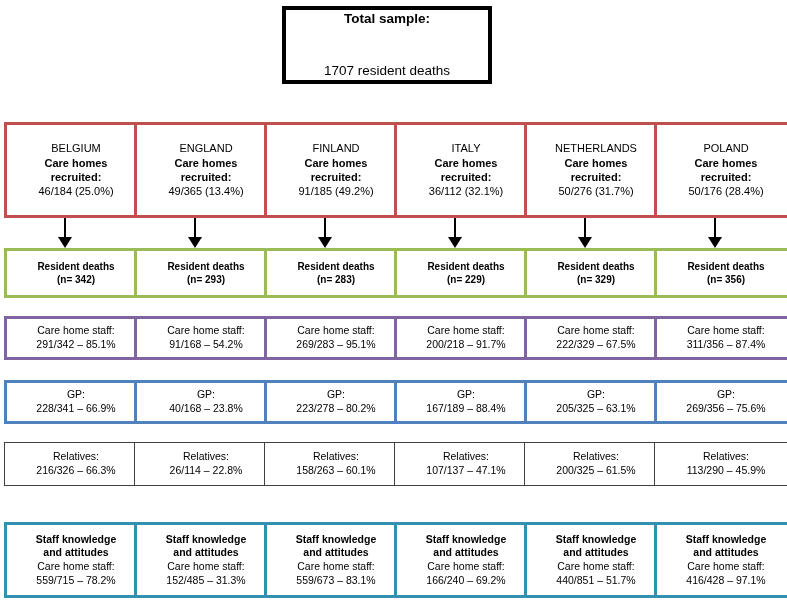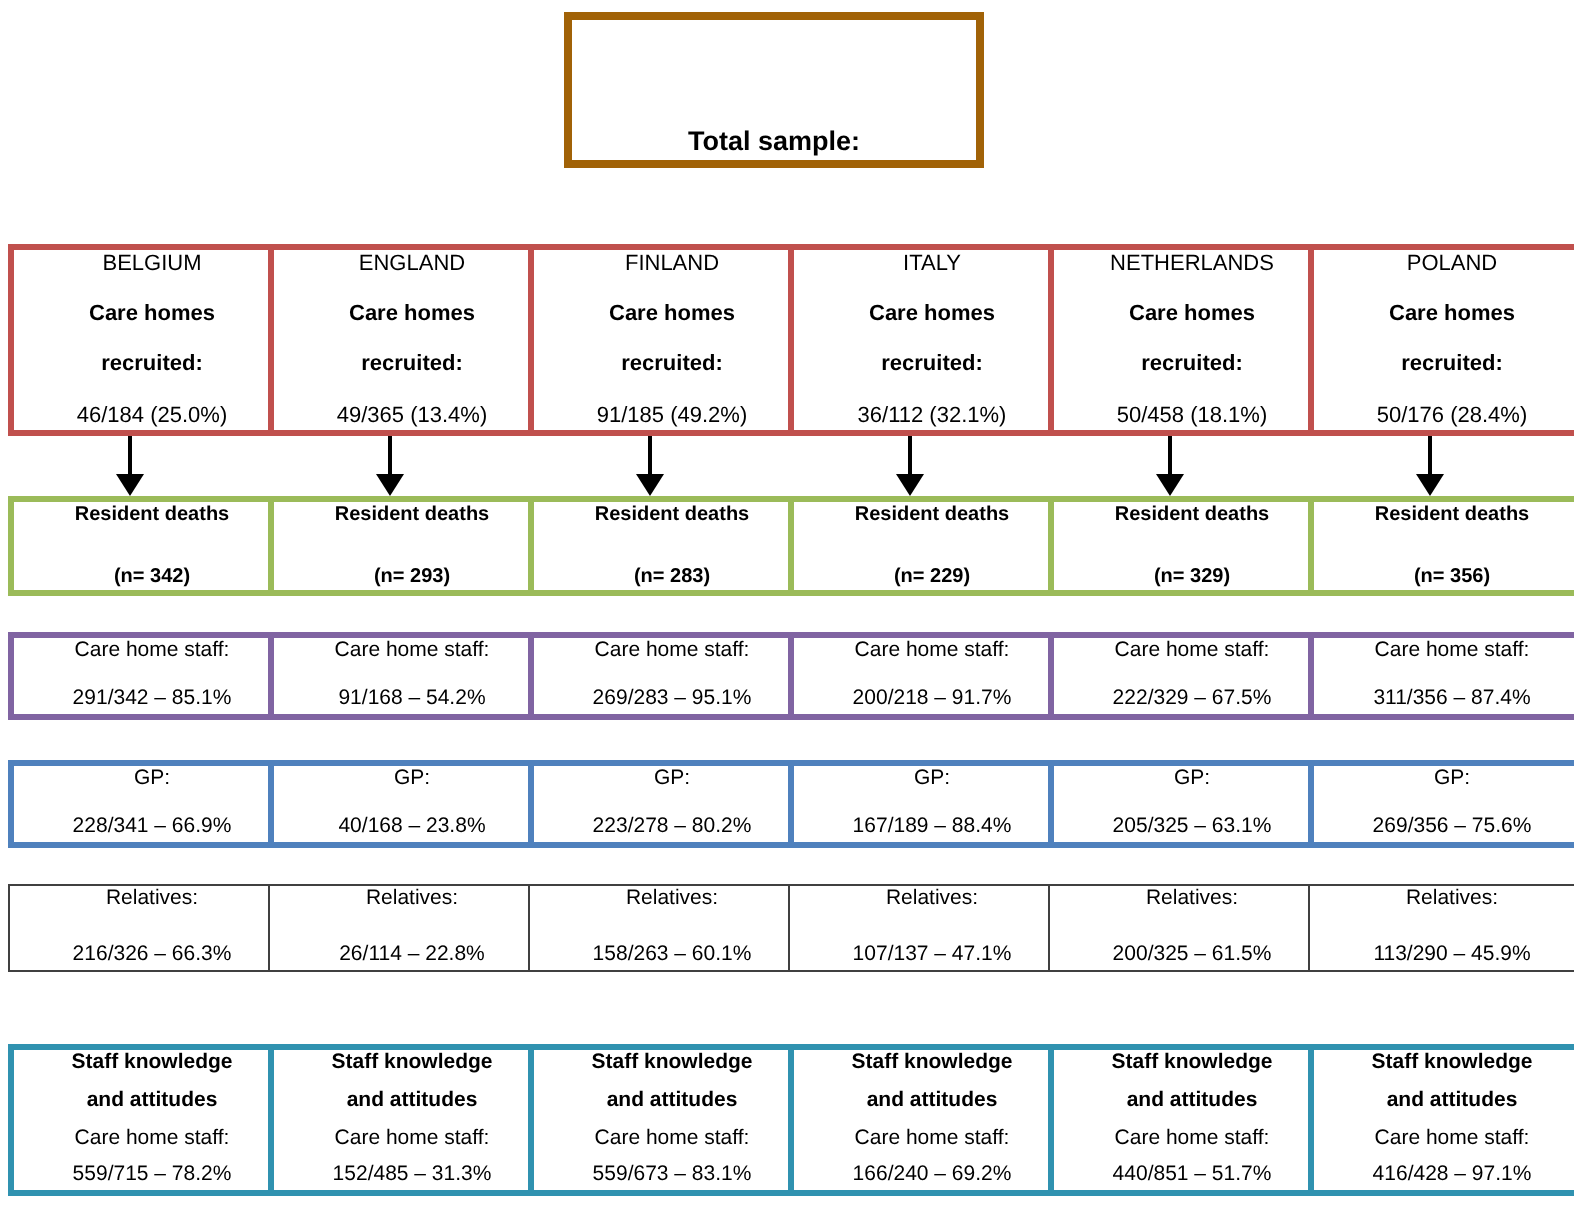--- a/index.html
+++ b/index.html
@@ -21,26 +21,26 @@
   }
 
   
   .total-box {
     position: absolute;
     left: 282px;
     top: 6px;
     width: 210px;
     height: 78px;
     box-sizing: border-box;
-    border: 4px solid #a16207;
+    border: 4px solid #000000;
     background: #ffffff;
     display: flex;
     flex-direction: column;
     align-items: center;
-    justify-content: flex-end;
+    justify-content: space-between;
     line-height: 1.32;
   }
   .total-box .t-line { font-size: 13.5px; }
   .total-box .t-line.bold { font-weight: bold; }
 
   
   .col {
     position: absolute;
     top: 0;
     width: 122px;
@@ -53,21 +53,21 @@
   .col5 { left: 654px; }
 
   .node {
     position: absolute;
     box-sizing: border-box;
     width: 144px;
     background: #ffffff;
     display: flex;
     flex-direction: column;
     align-items: center;
-    justify-content: space-between;
+    justify-content: center;
     text-align: center;
     line-height: 1.3;
   }
   .node .ln { font-size: 10.5px; display: block; }
   .node .ln.bold { font-weight: bold; }
 
   
   .row-country  { top: 122px; height: 96px;  border: 3px solid #C0504D; }
   .row-deaths   { top: 248px; height: 50px;  border: 3px solid #9BBB59; }
   .row-staff    { top: 316px; height: 44px;  border: 3px solid #8064A2; }
@@ -111,20 +111,21 @@
   .a4 { left: 570px; }
   .a5 { left: 700px; }
 </style>
 </head>
 <body>
 
 <div id="chart">
 
   <div class="total-box">
     <span class="t-line bold">Total sample:</span>
+    <span class="t-line">1707 resident deaths</span>
   </div>
 
   <div class="arrow a0">
       <span class="stem"></span>
       <span class="head"></span>
     </div>
   <div class="arrow a1">
       <span class="stem"></span>
       <span class="head"></span>
     </div>
@@ -267,21 +268,21 @@
       <span class="ln">Care home staff:</span>
       <span class="ln">166/240 – 69.2%</span>
     </div>
   </div>
 
   <div class="col col4">
     <div class="node row-country">
       <span class="ln">NETHERLANDS</span>
       <span class="ln bold">Care homes</span>
       <span class="ln bold">recruited:</span>
-      <span class="ln">50/458 (18.1%)</span>
+      <span class="ln">50/276 (31.7%)</span>
     </div>
     <div class="node row-deaths">
       <span class="ln bold">Resident deaths</span>
       <span class="ln bold">(n= 329)</span>
     </div>
     <div class="node row-staff">
       <span class="ln">Care home staff:</span>
       <span class="ln">222/329 – 67.5%</span>
     </div>
     <div class="node row-gp">

